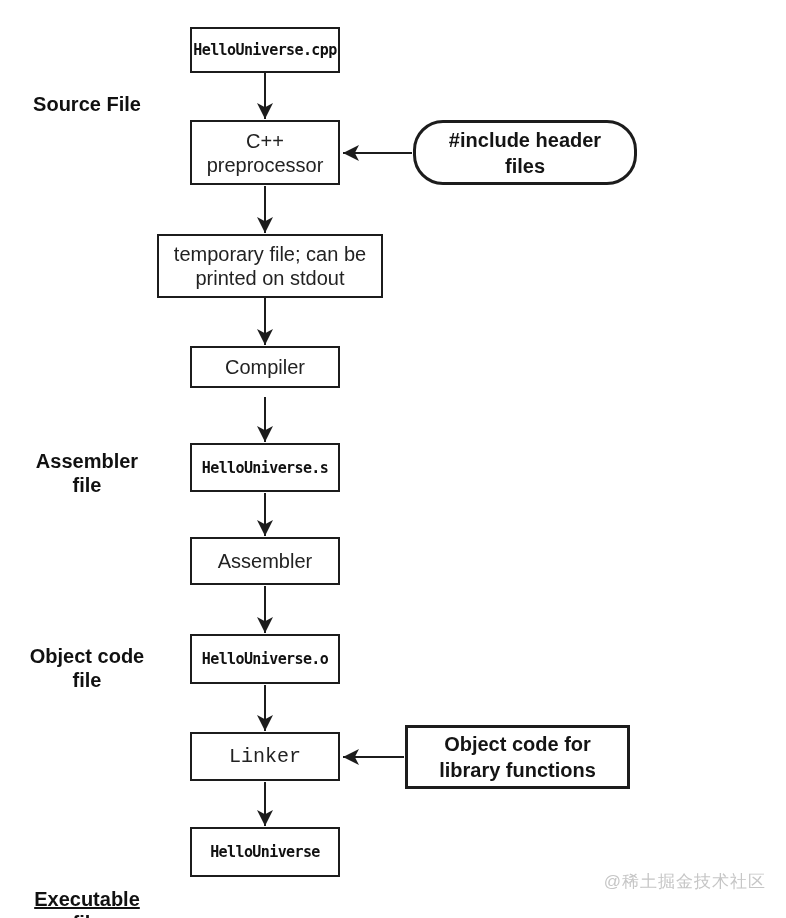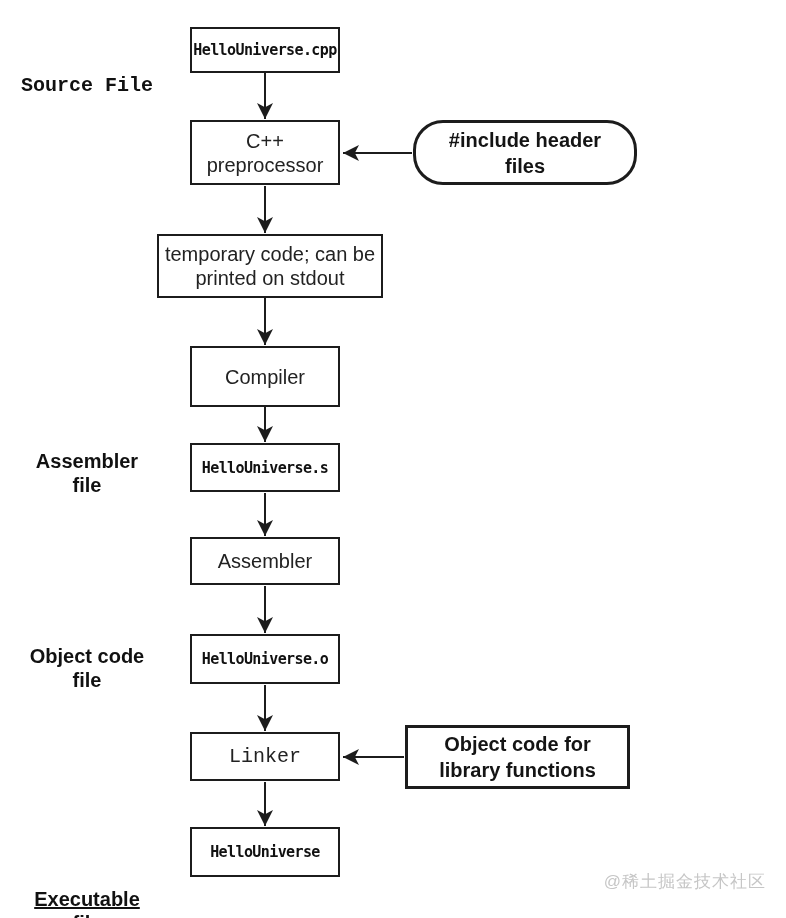--- a/index.html
+++ b/index.html
@@ -84,21 +84,21 @@
     <line x1="265" y1="186" x2="265" y2="233" stroke="#1c1c1c" stroke-width="2" marker-end="url(#arrow)"></line>
     <line x1="265" y1="298" x2="265" y2="345" stroke="#1c1c1c" stroke-width="2" marker-end="url(#arrow)"></line>
     <line x1="265" y1="397" x2="265" y2="442" stroke="#1c1c1c" stroke-width="2" marker-end="url(#arrow)"></line>
     <line x1="265" y1="493" x2="265" y2="536" stroke="#1c1c1c" stroke-width="2" marker-end="url(#arrow)"></line>
     <line x1="265" y1="586" x2="265" y2="633" stroke="#1c1c1c" stroke-width="2" marker-end="url(#arrow)"></line>
     <line x1="265" y1="685" x2="265" y2="731" stroke="#1c1c1c" stroke-width="2" marker-end="url(#arrow)"></line>
     <line x1="404" y1="757" x2="343" y2="757" stroke="#1c1c1c" stroke-width="2" marker-end="url(#arrow)"></line>
     <line x1="265" y1="782" x2="265" y2="826" stroke="#1c1c1c" stroke-width="2" marker-end="url(#arrow)"></line>
   </svg>
 
-  <div class="stage-label" style="left:17px; top:74px;font-family:Liberation Mono, monospace;">
+  <div class="stage-label" style="left:17px; top:92px;">
     <div>Source File</div>
   </div>
 
   <div class="stage-label" style="left:17px; top:449px;">
     <div>Assembler</div>
     <div>file</div>
   </div>
 
   <div class="stage-label" style="left:17px; top:644px;">
     <div>Object code</div>
@@ -118,25 +118,25 @@
     <span>C++</span>
     <span>preprocessor</span>
   </div>
 
   <div class="node callout" style="left:413px; top:120px; width:224px; height:65px;border-radius:30px;">
     <span>#include header</span>
     <span>files</span>
   </div>
 
   <div class="node" style="left:157px; top:234px; width:226px; height:64px;">
-    <span>temporary code; can be</span>
+    <span>temporary file; can be</span>
     <span>printed on stdout</span>
   </div>
 
-  <div class="node" style="left:190px; top:346px; width:150px; height:61px;">
+  <div class="node" style="left:190px; top:346px; width:150px; height:42px;">
     <span>Compiler</span>
   </div>
 
   <div class="node mono" style="left:190px; top:443px; width:150px; height:49px;">
     <span>HelloUniverse.s</span>
   </div>
 
   <div class="node" style="left:190px; top:537px; width:150px; height:48px;">
     <span>Assembler</span>
   </div>

